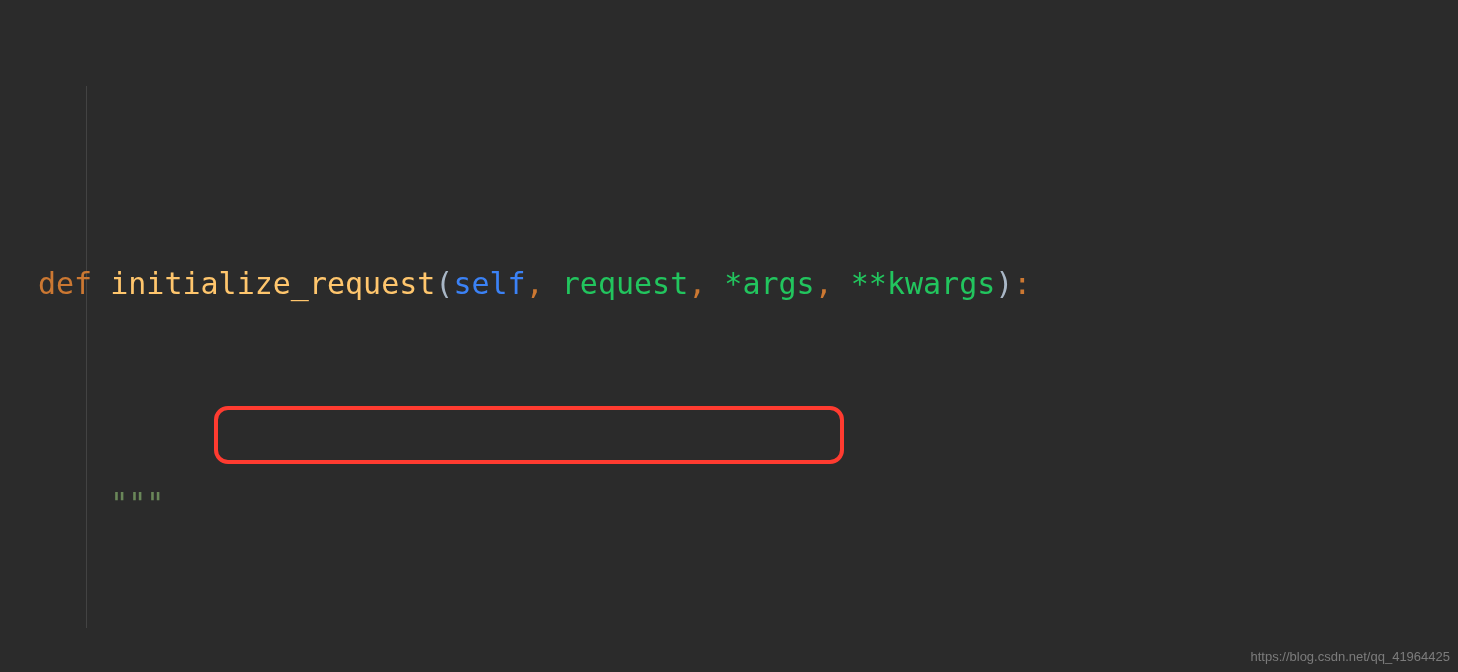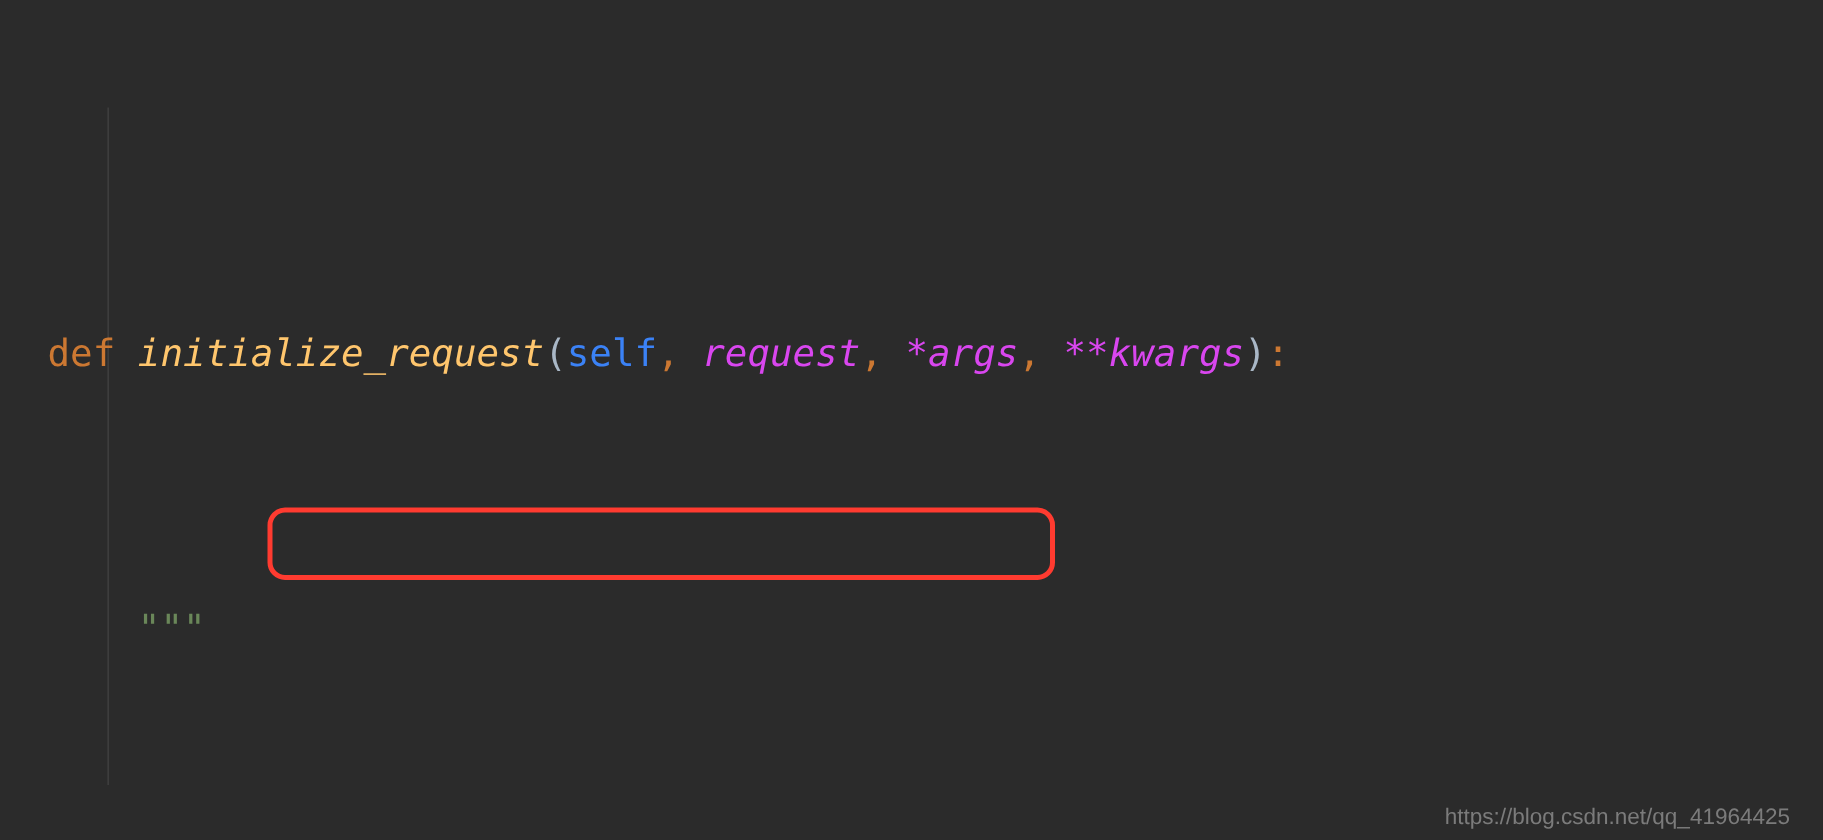--- a/index.html
+++ b/index.html
@@ -27,45 +27,45 @@
     width: 1px;
     height: 542px;
     background: #4e4e4e;
     opacity: 0.7;
   }
   .line {
     position: relative;
     height: 44px;
   }
   .kw     { color: #cc7832; margin-top: 35px; }         
-  .fn     { color: #ffc66d; font-style: italic; }         
+  .fn     { color: #ffc66d; }         
   .self   { color: #3b82f6; } 
   .punc   { color: #a9b7c6; }
   .string { color: #6a8759; }
-  .arg    { color: #d946ef; font-style: italic; }
+  .arg    { color: #22c55e; }
   .op     { color: #cc7832; }
 
   .annotation-box {
     position: absolute;
     left: 214px;
     top: 406px;
     width: 630px;
     height: 58px;
     border: 4px solid #ff3b30;
     border-radius: 14px;
     pointer-events: none;
     box-sizing: border-box;
   }
 
   .watermark {
     position: absolute;
-    right: 26px;
+    right: 8px;
     bottom: 8px;
     font-family: Arial, sans-serif;
-    font-size: 18px;
+    font-size: 13px;
     color: #9e9e9e;
     opacity: 0.7;
   }
 </style>
 </head>
 <body>
 
 <div class="editor">
   <div class="indent-guide"></div>
 

